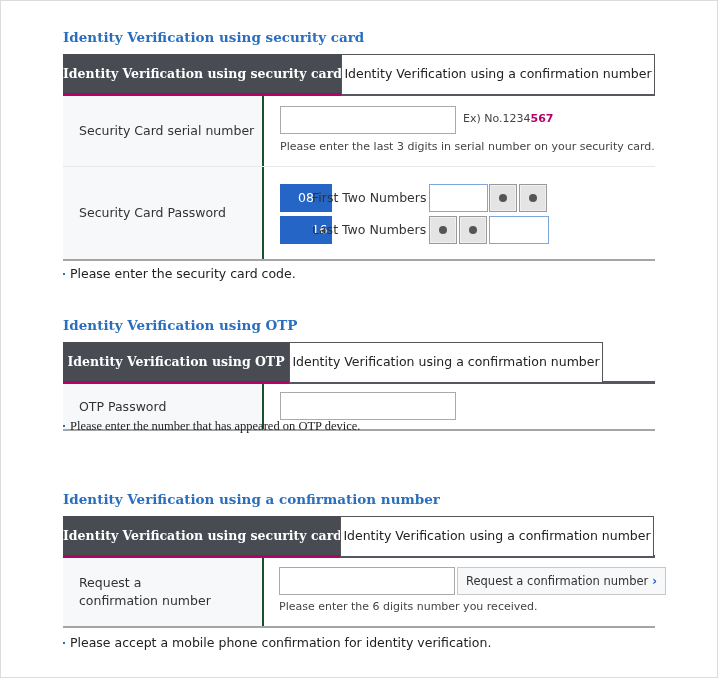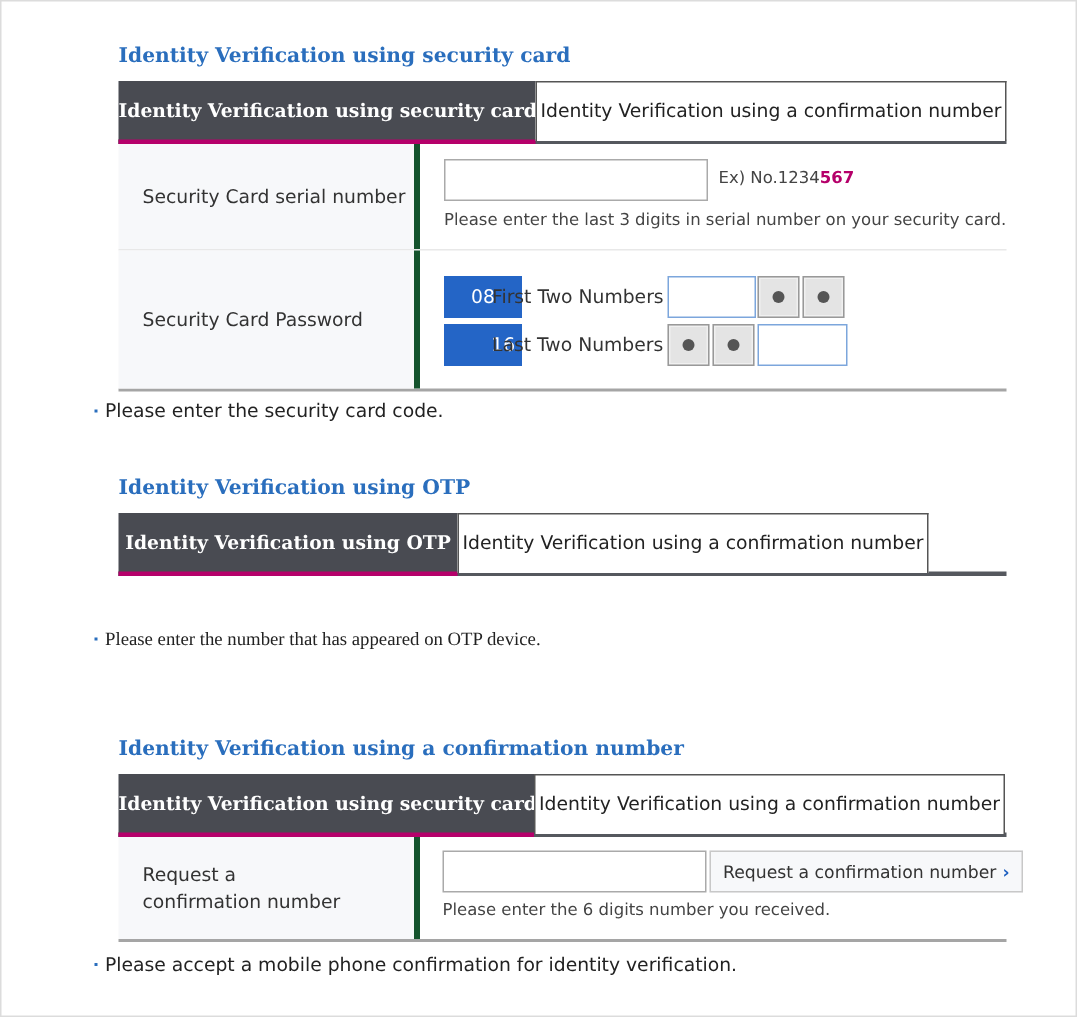--- a/index.html
+++ b/index.html
@@ -7,21 +7,21 @@
   body {
     font-family: "DejaVu Sans", "Liberation Sans", sans-serif;
     color: #333;
     font-size: 12.5px;
     position: relative;
   }
   .frame {
     position: absolute; left: 0; top: 0; width: 718px; height: 678px;
     border: 1px solid #dcdcdc;
   }
-  .section { position: absolute; left: 63px; width: 592px; margin-left: 16px; }
+  .section { position: absolute; left: 63px; width: 592px; }
   .section-title {
     color: #2a6ebd;
     font-family: "DejaVu Serif", "Liberation Serif", serif;
     font-weight: bold;
     font-size: 13.5px;
     height: 20px;
     line-height: 20px;
   }
   .tabs { position: relative; height: 42px; margin-top: 13px; }
   .tabs .baseline {
@@ -44,21 +44,21 @@
     background: #fff; color: #222;
     border: 1px solid #555; border-bottom: none;
     font-size: 12.5px;
     height: 40px; line-height: 38px;
   }
   .row { position: relative; border-bottom: 1px solid #e8e8e8; }
   .row.last { border-bottom: 2px solid #a5a5a5; }
   .row .label {
     position: absolute; left: 0; top: 0; bottom: 0; width: 201px;
     background: #f7f8fa;
-    border-right: 4px solid #14532d;
+    border-right: 2px solid #14532d;
     padding-left: 16px;
     display: flex; align-items: center;
     color: #333; font-size: 12.5px; line-height: 18px;
   }
   .row .content { position: absolute; left: 217px; top: 0; right: 0; }
   .input {
     position: absolute; background: #fff; border: 1px solid #aaa;
     height: 28px; font-size: 12px; padding: 0 6px;
     font-family: "DejaVu Sans", "Liberation Sans", sans-serif;
   }
@@ -143,20 +143,26 @@
 </div>
 <div class="note" style="left:63px;top:266px;"><span class="dot"></span><span>Please enter the security card code.</span></div>
 
 <div class="section" style="top:315px;">
   <div class="section-title">Identity Verification using OTP</div>
   <div class="tabs" style="margin-top:7px;">
     <div class="baseline"></div>
     <div class="tab active" style="left:0;width:226px;">Identity Verification using OTP</div>
     <div class="tab inactive" style="left:226px;width:314px;">Identity Verification using a confirmation number</div>
   </div>
+  <div class="row last" style="height:47px;">
+    <div class="label">OTP Password</div>
+    <div class="content">
+      <input class="input" style="left: 0px; top: 8px; width: 176px;" value="">
+    </div>
+  </div>
 </div>
 <div class="note" style="left:63px;top:419px;font-family:Liberation Serif, serif;"><span class="dot"></span><span>Please enter the number that has appeared on OTP device.</span></div>
 
 <div class="section" style="top:489px;">
   <div class="section-title">Identity Verification using a confirmation number</div>
   <div class="tabs" style="margin-top:7px;">
     <div class="baseline"></div>
     <div class="tab active" style="left:0;width:277px;">Identity Verification using security card</div>
     <div class="tab inactive" style="left:277px;width:314px;">Identity Verification using a confirmation number</div>
   </div>

